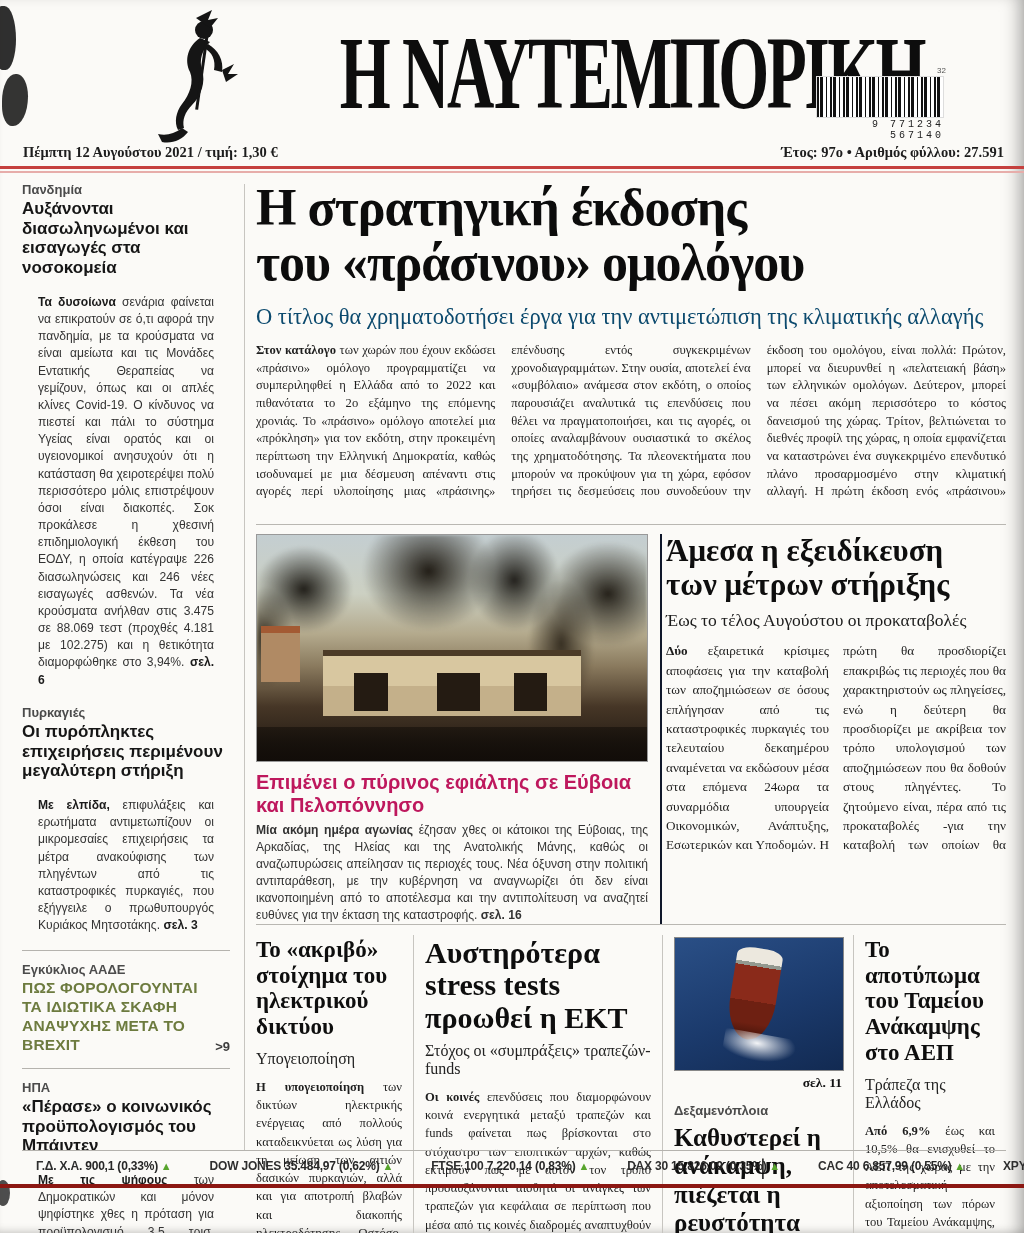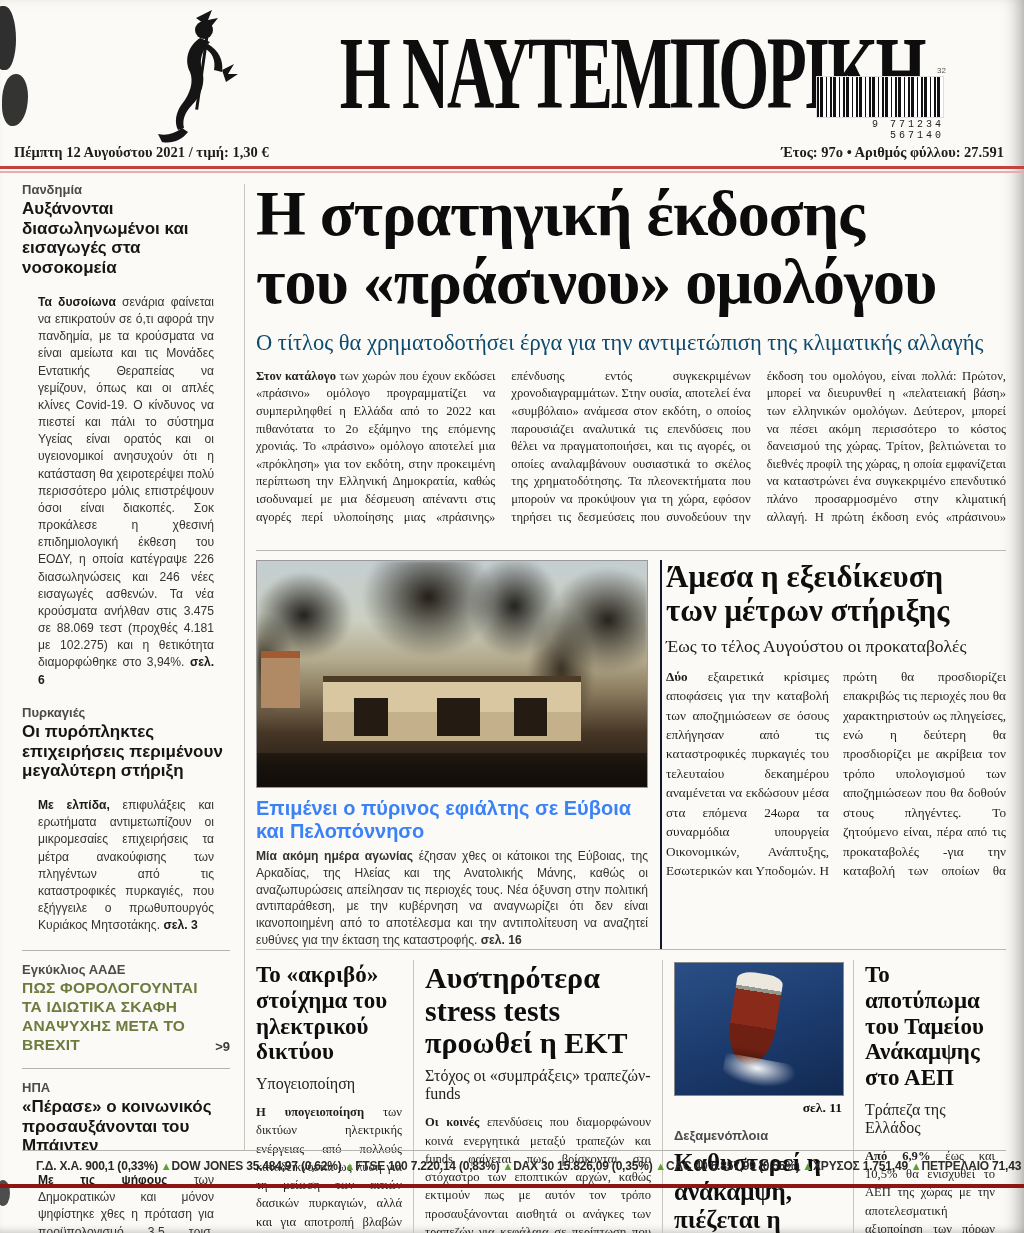--- a/index.html
+++ b/index.html
@@ -11,21 +11,21 @@
   .logo{position:absolute;left:138px;top:8px;}
   .nameplate{position:absolute;left:295px;top:14px;width:560px;text-align:center;
              font-family:"Liberation Serif",serif;font-weight:700;font-size:78px;letter-spacing:-3px;
              color:#0d0d0d;transform:scale(.84,1.32);transform-origin:center top;white-space:nowrap;}
   .barcode-wrap{position:absolute;right:80px;top:76px;width:128px;}
   .barcode-sm{position:absolute;right:-2px;top:-10px;font-size:8px;color:#555;}
   .barcode-bars{height:40px;background:repeating-linear-gradient(90deg,#111 0 2px,#fff 2px 3px,#111 3px 6px,#fff 6px 9px,#111 9px 10px,#fff 10px 13px);
                 border:1px solid #ddd;}
   .barcode-num{font-size:10px;letter-spacing:3px;text-align:right;color:#222;margin-top:1px;font-family:"Liberation Mono",monospace;}
   
-  .dateline{position:absolute;top:144px;left:14px;right:20px;display:flex;justify-content:space-between;align-items:flex-start;}
+  .dateline{position:absolute;top:144px;left:23px;right:20px;display:flex;justify-content:space-between;align-items:flex-start;}
   .date-left,.date-right{font-family:"Liberation Serif",serif;font-size:14.5px;font-weight:700;color:#1d1d1d;}
   .tagline{font-size:13.5px;font-weight:700;letter-spacing:4.5px;color:#111;}
   .redrule{position:absolute;top:166px;left:0;right:0;height:3px;background:#c5403e;}
   .redrule2{position:absolute;top:171px;left:0;right:0;height:2px;background:#e7adaa;}
   
   .content{position:absolute;top:178px;left:22px;right:18px;height:972px;}
   .sidebar{position:absolute;left:0;top:4px;width:208px;}
   .vsep-main{position:absolute;left:222px;top:6px;bottom:0;width:1px;background:#c7c5c0;}
   .main{position:absolute;left:234px;top:0;width:750px;}
   .hr{border:0;border-top:1px solid #b9b7b2;margin:0;}
@@ -34,21 +34,21 @@
   .sb-div{border-top:1px solid #b5b3ae;margin:12px 0 11px;}
   .kicker{font-size:13px;font-weight:700;color:#4b4b4b;margin-bottom:2px;}
   .sb-title{font-size:17px;line-height:1.16;font-weight:700;color:#161616;margin:1px 0 7px;}
   .sb-body{font-size:12.1px;line-height:1.42;color:#333;text-align:justify;margin:16px;}
   .sb-body b{color:#1a1a1a;}
   .caps-row{position:relative;padding-right:26px;}
   .caps-title{font-size:15.5px;line-height:1.22;font-weight:700;letter-spacing:.2px;margin:2px 0 0;}
   .caps-title.green{color:#6d7b3f;}
   .caps-ref{position:absolute;right:0;bottom:1px;font-size:13px;font-weight:700;color:#3c3c3c;}
   
-  .lead-h{font-family:"Liberation Serif",serif;font-weight:700;font-size:64px;line-height:1.06;letter-spacing:-1px;color:#0c0c0c;margin:2px 0 0;}
+  .lead-h{font-family:"Liberation Serif",serif;font-weight:700;font-size:52px;line-height:1.06;letter-spacing:-1px;color:#0c0c0c;margin:2px 0 0;}
   .lead-sub{font-family:"Liberation Serif",serif;font-size:22.5px;color:#0c4a6e;margin:14px 0 12px;}
   .lead-body{font-family:"Liberation Serif",serif;font-size:12.6px;line-height:1.4;color:#1e1e1e;text-align:justify;
              column-count:3;column-gap:16px;height:172px;overflow:hidden;margin-bottom:10px;}
   .lead-body b{font-weight:700;}
   
   .middle{display:flex;margin-top:9px;}
   .photo-col{width:392px;flex:none;padding-right:12px;}
   .fire-photo{position:relative;width:390px;height:226px;overflow:hidden;border:1px solid #999;
               background:linear-gradient(180deg,#c4ced1 0%,#ccd0c2 26%,#b3a98c 44%,#8a7a5e 58%,#463626 76%,#1a140f 100%);}
   .fire-trees{position:absolute;inset:0;filter:blur(1.5px);background:
@@ -56,21 +56,21 @@
       radial-gradient(ellipse 95px 85px at 44% 16%,rgba(24,19,12,.95),transparent 70%),
       radial-gradient(ellipse 66px 72px at 66% 20%,rgba(16,13,9,.9),transparent 70%),
       radial-gradient(ellipse 85px 75px at 90% 26%,rgba(22,17,10,.92),transparent 70%),
       radial-gradient(ellipse 46px 90px at 78% 48%,rgba(28,21,12,.8),transparent 72%),
       radial-gradient(ellipse 40px 70px at 2% 45%,rgba(25,20,12,.8),transparent 72%);}
   .fire-house{position:absolute;left:17%;top:51%;width:66%;height:29%;background:linear-gradient(180deg,#4c3b27 0 9%,#d8c7a0 9% 55%,#c4b08a 55% 100%);}
   .fw{position:absolute;top:34%;width:13%;height:58%;background:#241b12;}
   .fw1{left:12%;} .fw2{left:44%;width:17%;} .fw3{left:74%;}
   .fire-house2{position:absolute;left:1%;top:40%;width:10%;height:22%;background:#b08a64;border-top:7px solid #a35a33;}
   .fire-fg{position:absolute;bottom:0;left:0;width:100%;height:15%;background:linear-gradient(180deg,rgba(20,15,10,.6),#120d09);}
-  .cap-title{font-size:20px;font-weight:700;color:#3b82f6;margin:9px 0 5px;}
+  .cap-title{font-size:20px;font-weight:700;color:#be185d;margin:9px 0 5px;}
   .cap-body{font-size:12.1px;line-height:1.4;color:#333;text-align:justify;margin:0;}
   .support-col{flex:1;border-left:2px solid #0f172a;padding-left:4px;}
   .support-h{font-family:"Liberation Serif",serif;font-weight:700;font-size:31px;line-height:1.1;color:#0e0e0e;margin:0;}
   .support-sub{font-family:"Liberation Serif",serif;font-size:17.5px;color:#1c1c1c;margin:8px 0 10px;}
   .support-body{font-family:"Liberation Serif",serif;font-size:13.2px;line-height:1.47;color:#1e1e1e;text-align:justify;
                 column-count:2;column-gap:14px;height:228px;overflow:hidden;}
   
   .bottom{display:flex;margin-top:10px;}
   .bcol{padding:2px 11px 0;border-left:1px solid #c7c5c0;}
   .bcol:first-child{border-left:0;padding-left:0;}
@@ -87,21 +87,21 @@
   .ship-hull{position:absolute;left:56px;top:10px;width:46px;height:92px;transform:rotate(9deg);
              border-radius:40% 40% 55% 55%/10% 10% 48% 48%;
              background:linear-gradient(180deg,#ece8de 0 16%,#93998f 16% 20%,#8a2a1a 20% 58%,#6e2012 58% 82%,#3f1208 100%);}
   .ship-wake{position:absolute;left:48px;top:96px;width:74px;height:28px;transform:rotate(10deg);
              background:radial-gradient(ellipse at 45% 35%,rgba(255,255,255,.95),rgba(255,255,255,0) 68%);}
   .ship-ref{font-family:"Liberation Serif",serif;font-weight:700;font-size:13.5px;text-align:right;margin:4px 0 12px;color:#111;}
   .b3 .kicker{margin:2px 0 6px;}
   .b-h3{font-family:"Liberation Serif",serif;font-weight:700;font-size:25px;line-height:1.14;color:#0e0e0e;margin:0;}
   
   .ticker{position:absolute;top:1150px;left:22px;right:18px;border-top:1px solid #b5b3ae;padding:8px 8px 0 14px;
-          display:flex;justify-content:space-between;white-space:nowrap;}
+          display:flex;justify-content:space-between;white-space:nowrap;gap:38px;}
   .tk-item{font-size:12px;font-weight:700;color:#262626;letter-spacing:-.2px;}
   .tk-label{color:#2e2e2e;}
   .tk-arrow.up{color:#58a52d;font-size:11px;}
   .tk-arrow.down{color:#d62f1f;font-size:11px;}
   .bottom-redline{position:absolute;top:1184px;left:0;right:0;height:4px;background:#8c1712;}
   
   .blot1{position:absolute;left:-6px;top:6px;width:22px;height:64px;background:#181818;border-radius:40% 60% 55% 45%;opacity:.9;}
   .blot2{position:absolute;left:2px;top:74px;width:26px;height:52px;background:#101010;border-radius:55% 45% 60% 40%;opacity:.85;}
   .blot3{position:absolute;left:-4px;top:1180px;width:14px;height:26px;background:#222;border-radius:50%;opacity:.8;}
 </style>
@@ -164,21 +164,21 @@
         <div class="caps-row">
           <div class="caps-title green">ΠΩΣ ΦΟΡΟΛΟΓΟΥΝΤΑΙ ΤΑ ΙΔΙΩΤΙΚΑ ΣΚΑΦΗ ΑΝΑΨΥΧΗΣ ΜΕΤΑ ΤΟ BREXIT</div>
           <span class="caps-ref">&gt;9</span>
         </div>
       </section>
 
       <div class="sb-div"></div>
 
       <section class="sb-sec">
         <div class="kicker">ΗΠΑ</div>
-        <div class="sb-title">«Πέρασε» ο κοινωνικός προσαυξάνονται του Μπάιντεν</div>
+        <div class="sb-title">«Πέρασε» ο κοινωνικός προϋπολογισμός του Μπάιντεν</div>
         <p class="sb-body"><b>Με τις ψήφους</b> <span>των Δημοκρατικών και μόνον ψηφίστηκε χθες η πρόταση για προϋπολογισμό 3,5 τρισ. δολαρίων, τα οποία θα διατεθούν για την κοινωνική πρόνοια, την υγειονομική περίθαλψη και την αντιμετώπιση της κλιματικής κρίσης. Η πρόταση για το πακέτο των 3,5 τρισ. δολαρίων ψηφίστηκε με πλειοψηφία 50-49 στη Γερουσία, έπειτα από μία σειρά τροπολογιών που άρχισαν να κατατίθενται από το απόγευμα της Τρίτης. Κανένας Ρεπουμπλικάνος γερουσιαστής δεν ψήφισε υπέρ.</span> </p>
       </section>
 
     </aside>
 
     <div class="vsep-main"></div>
 
     <main class="main">
 
       <h1 class="lead-h"><span>Η στρατηγική έκδοσης</span><br><span>του «πράσινου» ομολόγου</span></h1>

